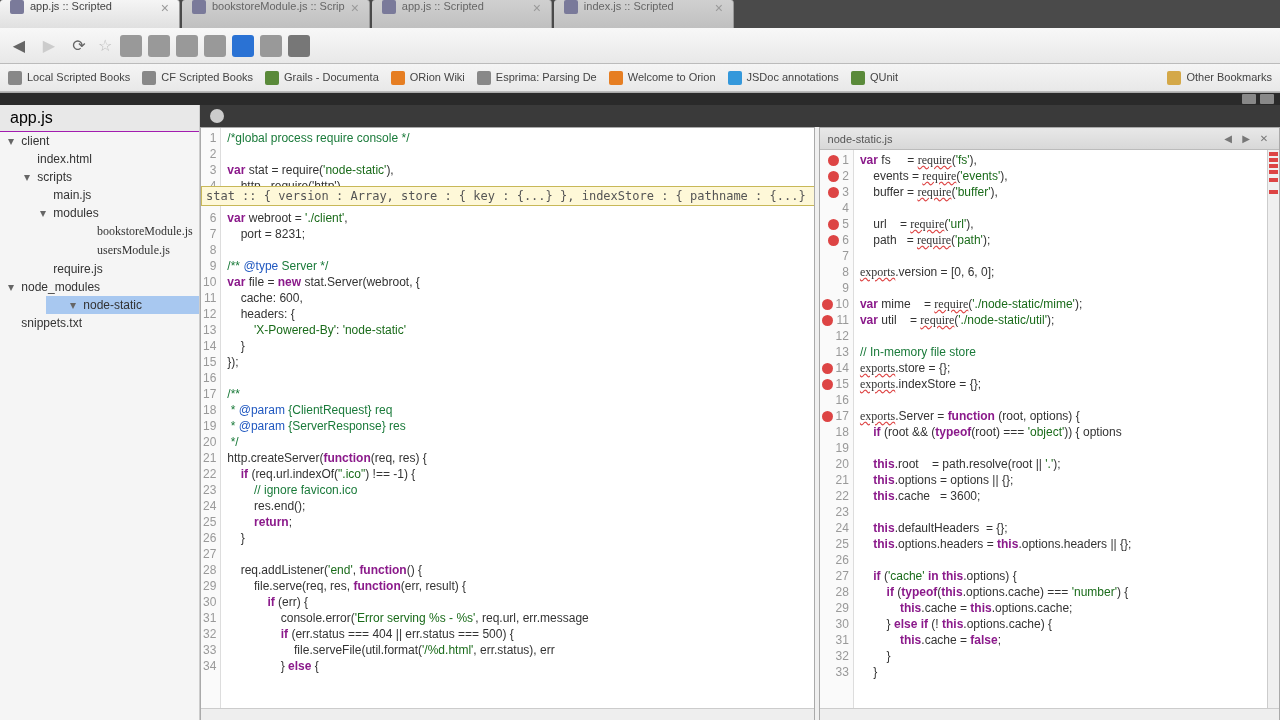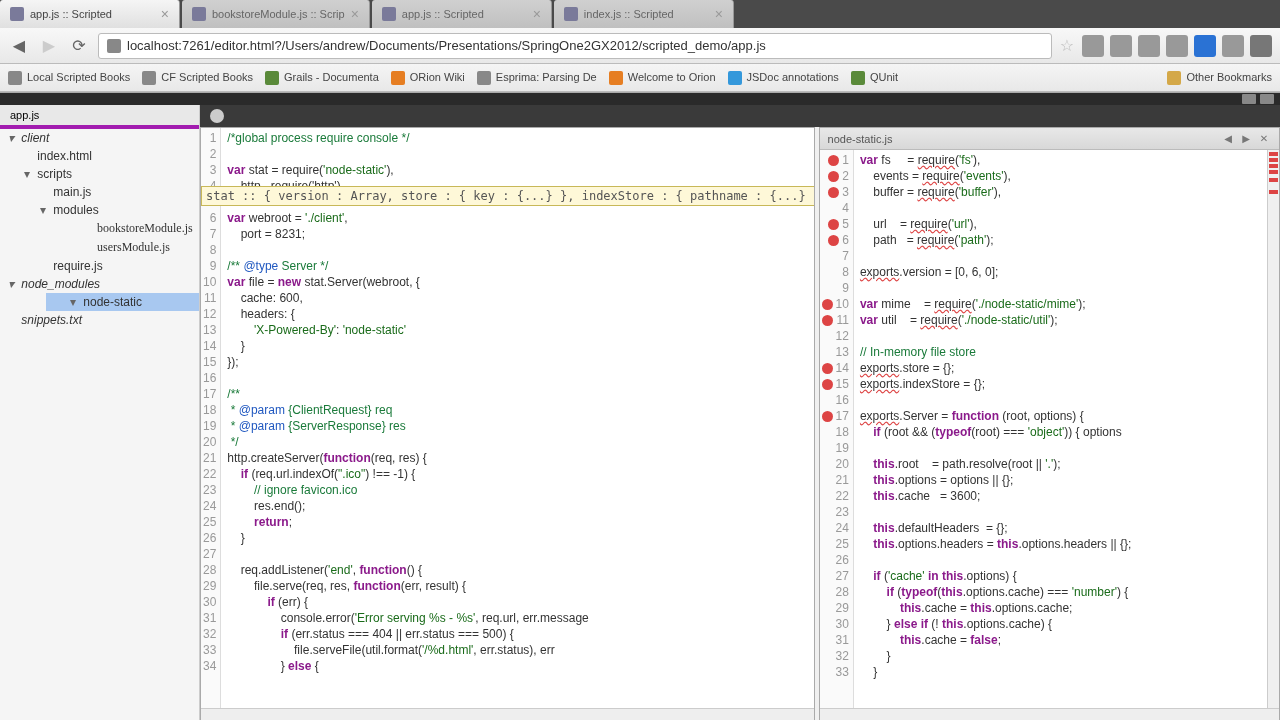--- a/index.html
+++ b/index.html
@@ -1,43 +1,43 @@
 <!DOCTYPE html>
 <html><head>
 <meta charset="utf-8">
 <style>
 * { margin: 0; padding: 0; box-sizing: border-box; font-family: "Helvetica Neue", Arial, sans-serif; }
 body { width: 1280px; height: 720px; overflow: hidden; background: #f0f0f0; }
 .browser-chrome { background: linear-gradient(#e8e8e8, #d4d4d4); border-bottom: 1px solid #aaa; }
 .tab-bar { display: flex; height: 28px; background: #4a4a4a; }
-.tab { display: flex; align-items: center; padding: 0 10px; font-size: 11px; color: #444; background: linear-gradient(#f5f5f5, #e0e0e0); border-right: 1px solid #999; border-top-left-radius: 3px; border-top-right-radius: 3px; margin-right: 2px; min-width: 180px; gap: 6px; }
+.tab { display: flex; padding: 0 10px; font-size: 11px; color: #444; background: linear-gradient(#f5f5f5, #e0e0e0); border-right: 1px solid #999; border-top-left-radius: 3px; border-top-right-radius: 3px; margin-right: 2px; min-width: 180px; gap: 6px; }
 .tab.inactive { background: linear-gradient(#d0d0d0, #c0c0c0); color: #666; }
 .tab-icon { width: 14px; height: 14px; background: #7a7a9a; border-radius: 2px; }
 .tab-close { color: #999; font-size: 14px; margin-left: auto; }
 .nav-bar { display: flex; align-items: center; height: 36px; padding: 0 8px; gap: 8px; background: linear-gradient(#f8f8f8, #e8e8e8); border-bottom: 1px solid #bbb; }
 .nav-btn { width: 22px; height: 22px; display: flex; align-items: center; justify-content: center; color: #666; font-size: 16px; cursor: pointer; }
 .url-bar { flex: 1; height: 26px; background: #fff; border: 1px solid #bbb; border-radius: 3px; display: flex; align-items: center; padding: 0 8px; font-size: 13px; color: #333; }
 .url-icon { width: 14px; height: 14px; background: #888; margin-right: 6px; border-radius: 2px; }
 .toolbar-icons { display: flex; gap: 6px; }
 .toolbar-icon { width: 22px; height: 22px; background: #999; border-radius: 3px; }
 .bookmarks-bar { display: flex; align-items: center; height: 28px; padding: 0 8px; gap: 12px; background: linear-gradient(#f5f5f5, #e8e8e8); border-bottom: 1px solid #bbb; font-size: 11px; color: #444; }
 .bookmark { display: flex; align-items: flex-start; gap: 5px; cursor: pointer; white-space: nowrap; }
 .bookmark-icon { width: 14px; height: 14px; background: #888; border-radius: 2px; }
 .bookmark-icon.orange { background: #e67e22; }
 .bookmark-icon.blue { background: #3498db; }
 .bookmark-icon.green { background: #5a8a3a; }
 .other-bookmarks { margin-left: auto; }
 .content { display: flex; height: calc(720px - 28px - 36px - 28px - 12px); }
 .dark-bar { height: 12px; background: #2a2a2a; display: flex; justify-content: flex-end; align-items: center; padding: 0 6px; gap: 4px; }
 .dark-bar-icon { width: 14px; height: 10px; background: #888; border-radius: 1px; }
 .sidebar { width: 200px; background: #f5f5f5; border-right: 1px solid #ccc; overflow: auto; font-size: 12px; }
-.sidebar-tab { padding: 4px 10px; background: #e8e8e8; border-bottom: 4px solid #a21caf; font-size: 11px; }
+.sidebar-tab { padding: 4px 10px; background: #e8e8e8; border-bottom: 1px solid #a21caf; font-size: 16px; }
 .tree-item { padding: 2px 6px; cursor: pointer; white-space: nowrap; color: #333; }
 .tree-item.selected { background: #a8c8f0; margin-left: 46px; }
-.tree-item.l0 { padding-left: 8px; font-style: italic; }
+.tree-item.l0 { padding-left: 8px; }
 .tree-item.l1 { padding-left: 24px; }
 .tree-item.l2 { padding-left: 40px; }
 .tree-item.l3 { padding-left: 84px; font-family: Liberation Serif, serif; }
 .tree-toggle { display: inline-block; width: 10px; color: #666; }
 .editor-area { flex: 1; display: flex; flex-direction: column; position: relative; }
 .path-bar { height: 22px; background: #3a3a3a; color: #fff; display: flex; align-items: center; padding: 0 10px; font-size: 12px; gap: 8px; }
 .path-icon { width: 14px; height: 14px; background: #ccc; border-radius: 7px; }
 .editors { flex: 1; display: flex; }
 .editor { flex: 1; display: flex; flex-direction: column; background: #fff; border: 1px solid #aaa; position: relative; overflow: hidden; }
 .editor-right { flex: 0.75; margin-left: 4px; }
@@ -48,21 +48,21 @@
 .gutter { background: #fafafa; border-right: 1px solid #ddd; text-align: right; color: #999; padding: 2px 4px 2px 2px; user-select: none; }
 .gutter-line { height: 16px; display: flex; align-items: center; justify-content: flex-end; gap: 3px; }
 .error-dot { width: 11px; height: 11px; border-radius: 50%; background: #d44; display: inline-block; }
 .code-lines { padding: 2px 6px; white-space: pre; color: #333; }
 .code-line { height: 16px; }
 .kw { color: #8b1a8b; font-weight: bold; }
 .str { color: #1a6b1a; }
 .com { color: #1a7a3a; }
 .fn { color: #8b1a8b; font-weight: bold; }
 .blue { color: #2058c0; }
-.err-underline { text-decoration: underline wavy #d44; }
+.err-underline { text-decoration: underline wavy #d44; font-family: Liberation Serif, serif; }
 .tooltip-bar { position: absolute; left: 0; right: -500px; top: 58px; background: #fef8d8; border: 1px solid #c8b858; padding: 1px 4px; font-family: Menlo, monospace; font-size: 12px; color: #555; white-space: nowrap; z-index: 5; }
 .scrollbar-h { height: 12px; background: #eee; border-top: 1px solid #ccc; }
 .overview-ruler { position: absolute; right: 0; top: 22px; bottom: 12px; width: 12px; background: #f0f0f0; border-left: 1px solid #ccc; }
 .ruler-mark { position: absolute; left: 1px; right: 1px; height: 4px; background: #d44; }
 </style>
 </head>
 <body>
 
 <div class="browser-chrome">
   <div class="tab-bar" id="tab-bar">
@@ -84,24 +84,20 @@
       <div class="tab inactive">
         <span class="tab-icon"></span>
         <span>index.js :: Scripted</span>
         <span class="tab-close">×</span>
       </div>
     </div>
   <div class="nav-bar">
     <div class="nav-btn">◀</div>
     <div class="nav-btn" style="color:#ccc">▶</div>
     <div class="nav-btn">⟳</div>
-    <div class="url-bar">
-      <span class="url-icon"></span>
-      <span>localhost:7261/editor.html?/Users/andrew/Documents/Presentations/SpringOne2GX2012/scripted_demo/app.js</span>
-    </div>
     <span style="color:#bbb">☆</span>
     <div class="toolbar-icons">
       <div class="toolbar-icon"></div>
       <div class="toolbar-icon"></div>
       <div class="toolbar-icon"></div>
       <div class="toolbar-icon"></div>
       <div class="toolbar-icon" style="background:#2a72d4"></div>
       <div class="toolbar-icon"></div>
       <div class="toolbar-icon" style="background:#777"></div>
     </div>

